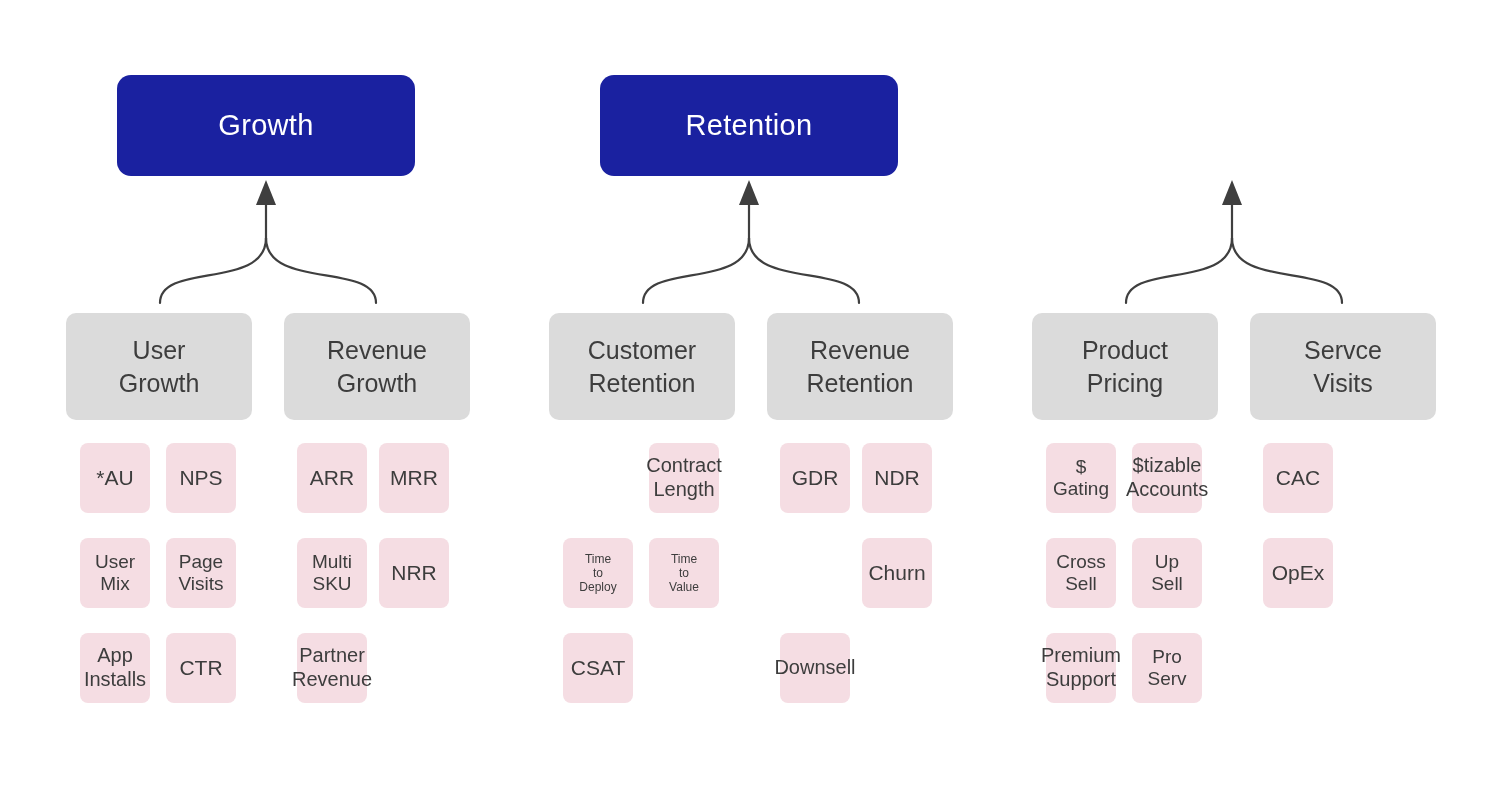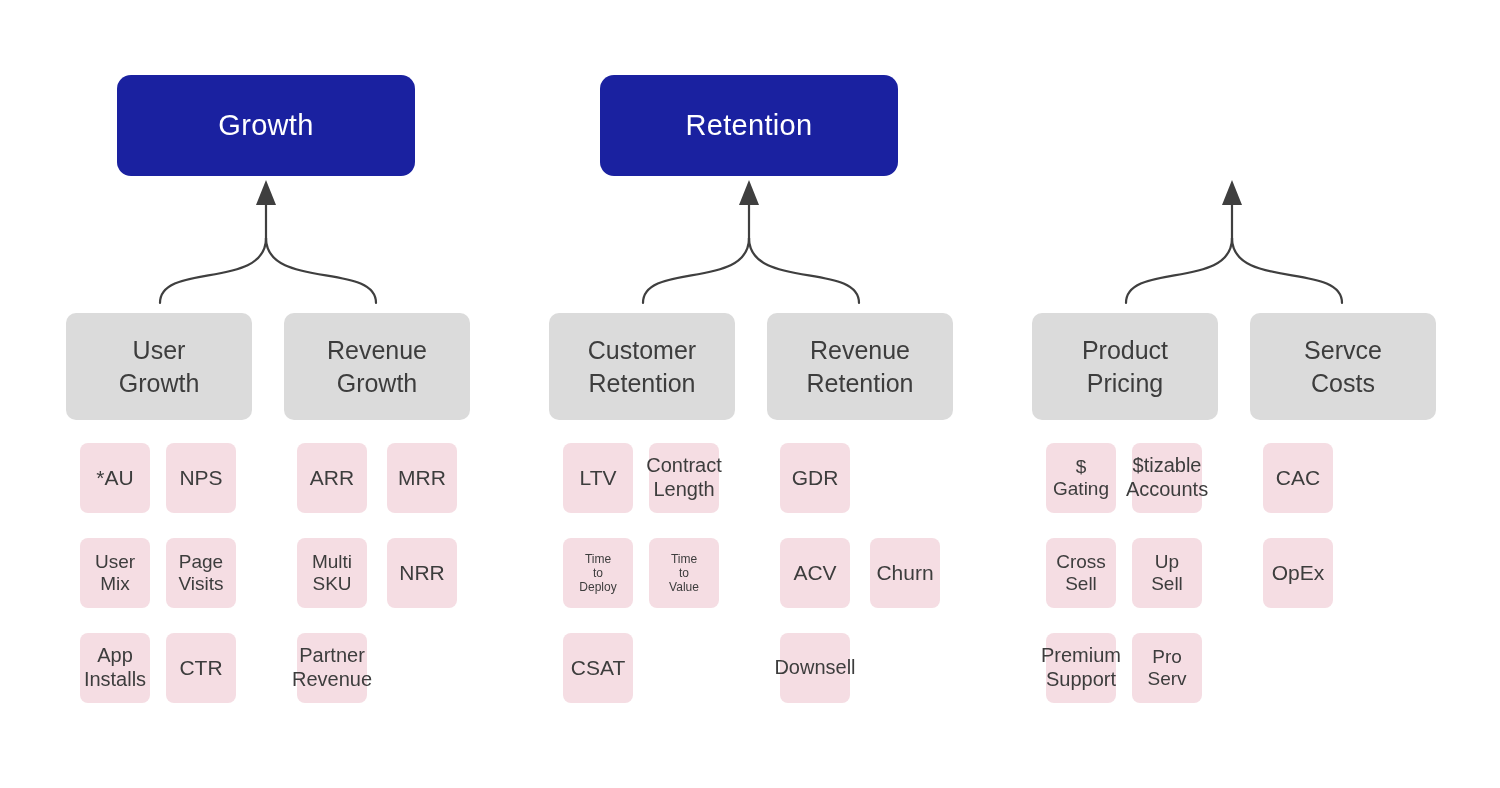--- a/index.html
+++ b/index.html
@@ -25,21 +25,21 @@
     text-align:center;font-size:25px;line-height:1.3;white-space:pre-line;
   }
   .b0{left:0}.b1{left:218px}
 
   .leaf{
     position:absolute;width:70px;height:70px;
     background:var(--leaf-bg,#F5DDE3);color:var(--leaf-text,#3D3D3D);
     border-radius:8px;display:flex;align-items:center;justify-content:center;
     text-align:center;white-space:pre-line;line-height:1.18;padding:18px;box-sizing:border-box;
   }
-  .pa{left:14px}.pb{left:100px}.pc{left:231px}.pd{left:321px}
+  .pa{left:14px}.pb{left:100px}.pc{left:231px}.pd{left:313px}
   .r1{top:443px}.r2{top:538px}.r3{top:633px}
   .lg{font-size:21px}.md{font-size:19px}.sm2{font-size:12px}.sm{font-size:20px}
 
   .arrow{position:absolute;left:0;top:178px;width:470px;height:128px;overflow:visible;}
   .arrow path,.arrow line{stroke:var(--arrow,#3F3F3F);stroke-width:2.2;fill:none;stroke-linecap:round;}
   .arrow polygon{fill:var(--arrow,#3F3F3F);}
 </style>
 </head>
 <body>
 
@@ -83,46 +83,45 @@
       <path d="M94,125 C94,84 200,112 200,60"></path>
       <path d="M310,125 C310,84 200,112 200,60"></path>
       <line x1="200" y1="62" x2="200" y2="24"></line>
       <polygon points="200,2 190,27 210,27"></polygon>
     </svg>
     <div class="branch b0">Customer
 Retention</div>
     <div class="branch b1">Revenue
 Retention</div>
 
-    <div class="leaf lg pa r1">LTV</div>
     <div class="leaf sm pb r1">Contract
 Length</div>
     <div class="leaf sm2 pa r2">Time to
 Deploy</div>
     <div class="leaf sm2 pb r2">Time to
 Value</div>
     <div class="leaf lg pa r3">CSAT</div>
 
     <div class="leaf lg pc r1">GDR</div>
-    <div class="leaf lg pc r2">ACV</div>
+    <div class="leaf lg pd r1">NDR</div>
     <div class="leaf lg pd r2">Churn</div>
     <div class="leaf sm pc r3">Downsell</div>
   </div>
 
   <div class="col col-3">
     <svg class="arrow" viewBox="0 0 470 128">
       <path d="M94,125 C94,84 200,112 200,60"></path>
       <path d="M310,125 C310,84 200,112 200,60"></path>
       <line x1="200" y1="62" x2="200" y2="24"></line>
       <polygon points="200,2 190,27 210,27"></polygon>
     </svg>
     <div class="branch b0">Product
 Pricing</div>
     <div class="branch b1">Servce
-Costs</div>
+Visits</div>
 
     <div class="leaf md pa r1">$
 Gating</div>
     <div class="leaf sm pb r1">$tizable
 Accounts</div>
     <div class="leaf md pa r2">Cross
 Sell</div>
     <div class="leaf md pb r2">Up
 Sell</div>
     <div class="leaf sm pa r3">Premium

